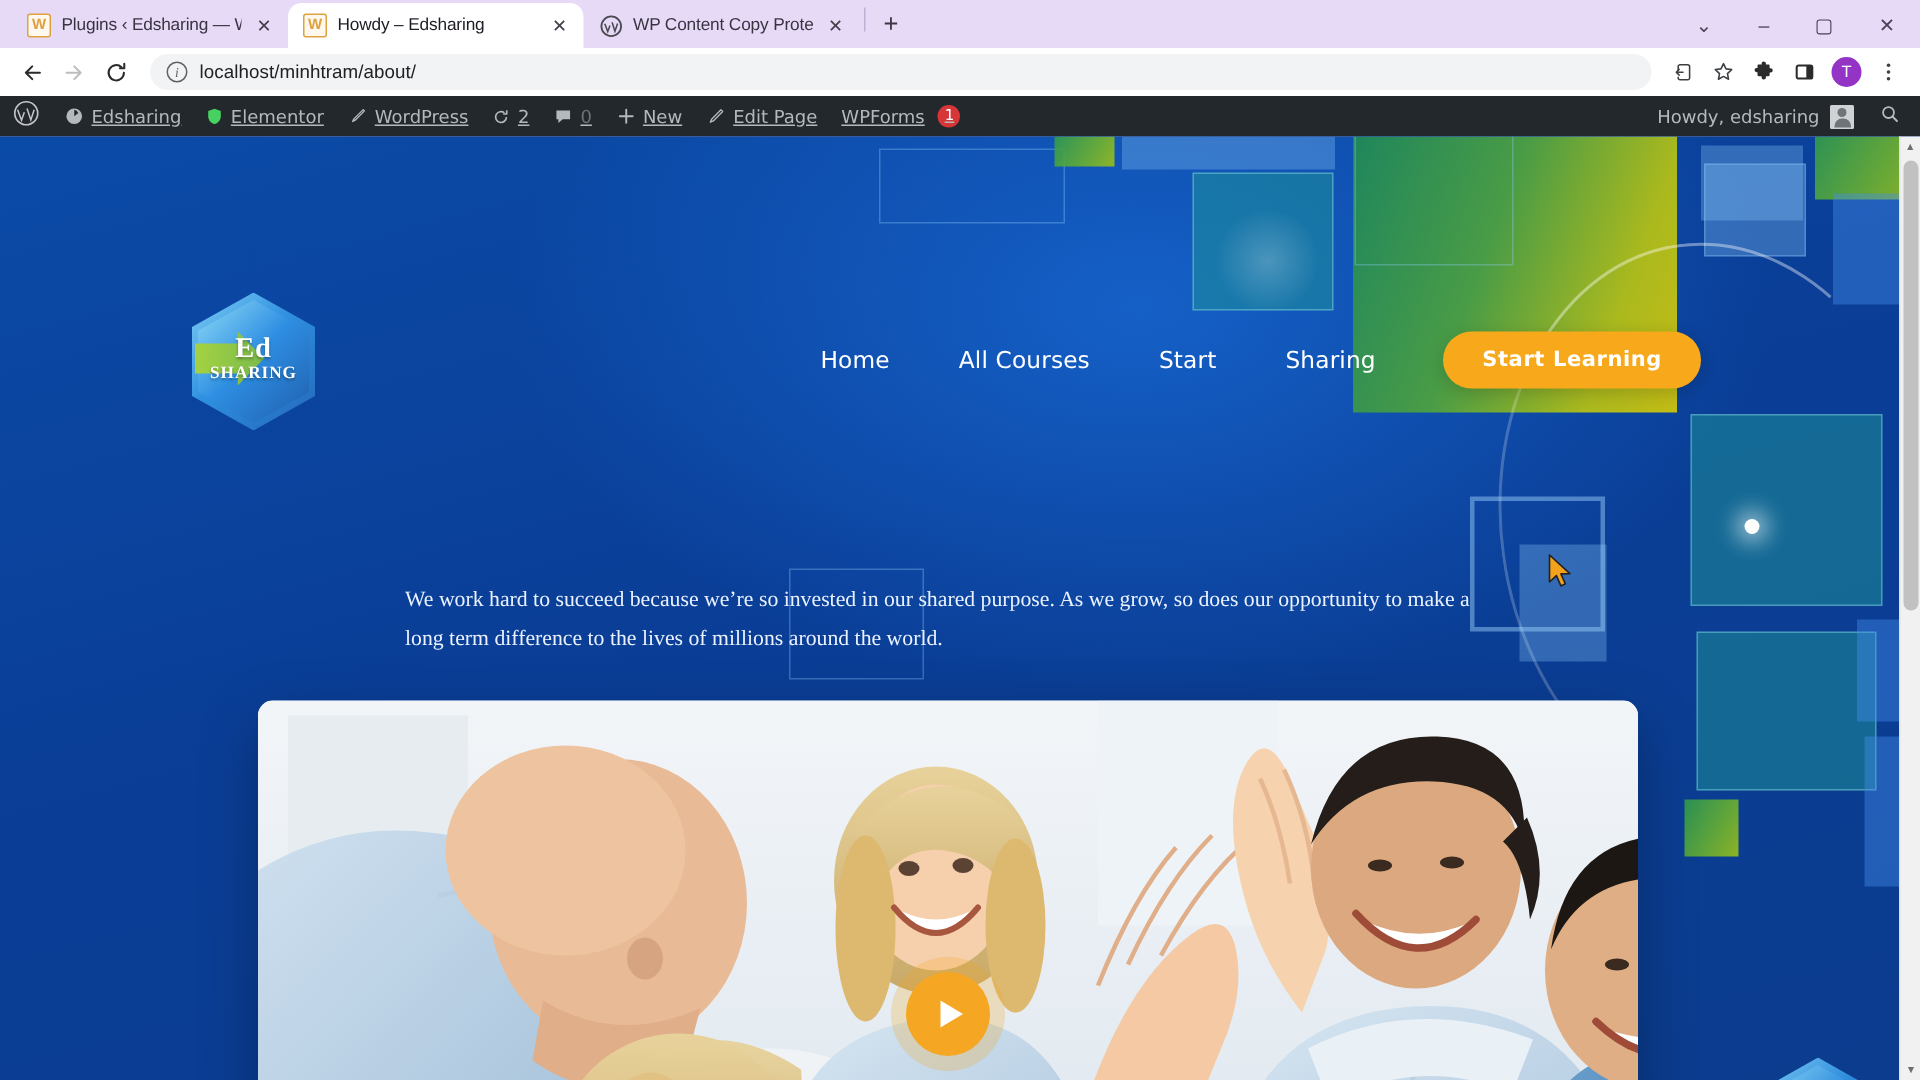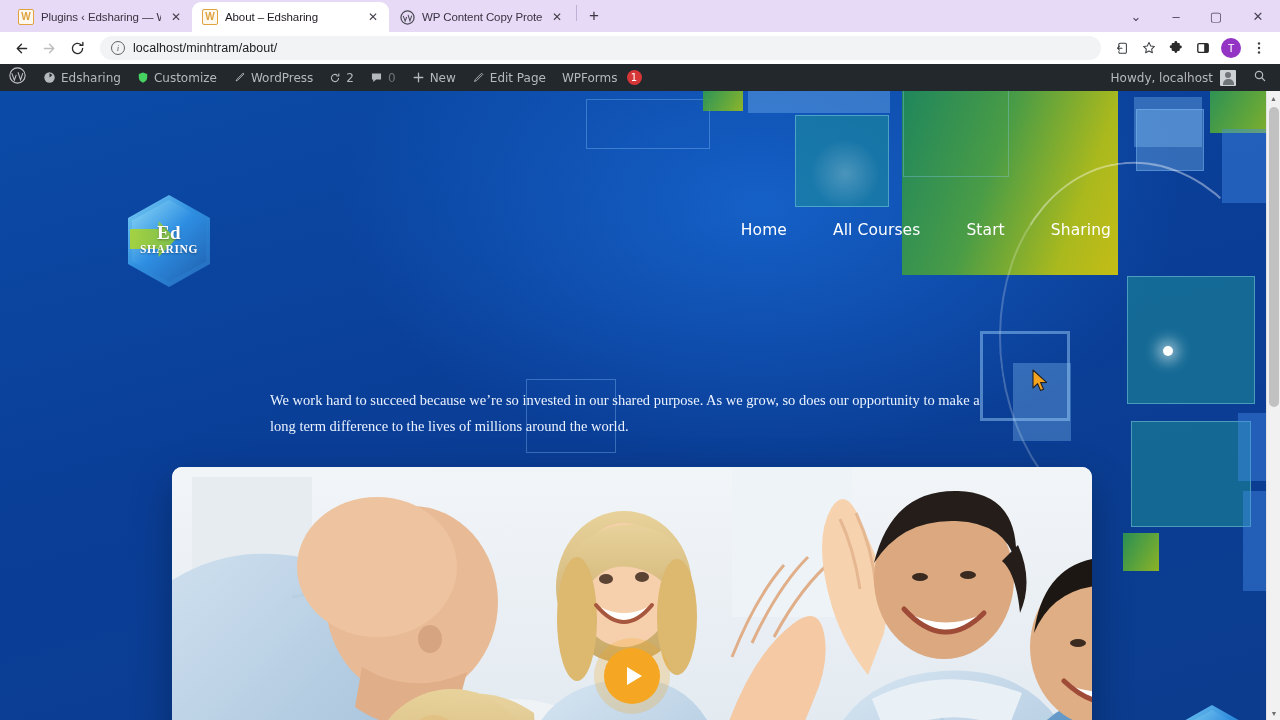--- a/index.html
+++ b/index.html
@@ -93,21 +93,21 @@
   }
 
   
   .adminbar {
     height: 27px; background: #23282d; display: flex; align-items: center;
     color: #b4b9be; font-size: 12px; position: relative;
     font-family: "DejaVu Sans", sans-serif;
   }
   .ab-item {
     display: flex; align-items: center; gap: 5px; padding: 0 8px;
-    height: 27px; white-space: nowrap;
+    height: 27px; white-space: nowrap; text-decoration: underline;
   }
   .ab-item:first-child { padding-left: 8px; }
   .ab-ico {
     font-size: 13px; line-height: 1; display: inline-flex;
     align-items: center; justify-content: center;
   }
   .ab-wplogo { font-size: 16px; color: #c3c4c7; padding: 0 9px; }
   .ab-count-zero { color: #6d7276; }
   .ab-badge {
     background: #d63638; color: #fff; border-radius: 50%;
@@ -288,21 +288,21 @@
   <div class="tabstrip">
 
     <div class="tab inactive">
       <span class="tab-favicon fav-wp-orange">W</span>
       <span class="tab-title">Plugins ‹ Edsharing — WordPress</span>
       <span class="tab-close">✕</span>
     </div>
 
     <div class="tab active">
       <span class="tab-favicon fav-wp-orange">W</span>
-      <span class="tab-title">About – Edsharing</span>
+      <span class="tab-title">Howdy – Edsharing</span>
       <span class="tab-close">✕</span>
     </div>
 
     <div class="tab inactive">
       <span class="tab-favicon fav-wp-grey">
         <svg width="15" height="15" viewBox="0 0 16 16" aria-hidden="true">
           <circle cx="8" cy="8" r="7" fill="none" stroke="#4a4a52" stroke-width="1.3"></circle>
           <path d="M3.4 6.2l2.1 5.6 1.6-4.3M8.6 5.2l2 6.4 1.9-5.6" fill="none" stroke="#4a4a52" stroke-width="1.1"></path>
         </svg>
       </span>
@@ -395,21 +395,21 @@
       </span>
       <span>Edsharing</span>
     </div>
 
     <div class="ab-item">
       <span class="ab-ico">
         <svg width="12" height="13" viewBox="0 0 20 20">
             <path d="M10 1.6l7 2.6v6c0 4.1-2.9 7.4-7 8.4-4.1-1-7-4.3-7-8.4v-6z" fill="#46d160"></path>
           </svg>
       </span>
-      <span>Customize</span>
+      <span>Elementor</span>
     </div>
 
     <div class="ab-item">
       <span class="ab-ico">
         <svg width="13" height="13" viewBox="0 0 20 20">
             <path d="M15.6 3.2l1.3 1.3L7.4 14 4.8 15.3l1.3-2.6z" fill="none" stroke="#b4b9be" stroke-width="1.4" stroke-linejoin="round"></path>
           </svg>
       </span>
       <span>WordPress</span>
     </div>
@@ -452,21 +452,21 @@
     </div>
 
 
     <div class="ab-item">
       <span>WPForms</span>
       <span class="ab-badge">1</span>
     </div>
 
     <div class="ab-right">
       <div class="ab-howdy">
-        <span>Howdy, localhost</span>
+        <span>Howdy, edsharing</span>
         <span class="ab-avatar"></span>
       </div>
       <div class="ab-search">
         <svg width="14" height="14" viewBox="0 0 20 20">
             <circle cx="8.6" cy="8.6" r="5.2" fill="none" stroke="#b4b9be" stroke-width="1.7"></circle>
             <path d="M12.6 12.6l4 4" stroke="#b4b9be" stroke-width="1.9" stroke-linecap="round"></path>
           </svg>
       </div>
     </div>
   </div>
@@ -510,20 +510,21 @@
               <div class="hex-sharing">SHARING</div>
             </div>
           </div>
         </div>
 
         <div class="nav">
           <a href="#">Home</a>
           <a href="#">All Courses</a>
           <a href="#">Start</a>
           <a href="#">Sharing</a>
+          <div class="cta">Start Learning</div>
         </div>
       </div>
 
       <div class="hero-sub">We work hard to succeed because we’re so invested in our shared purpose. As we grow, so does our opportunity to make a long term difference to the lives of millions around the world.</div>
 
       <div class="hero-photo">
         <svg class="hp-svg" viewBox="0 0 920 352" preserveAspectRatio="none" aria-hidden="true">
           <defs>
             <linearGradient id="bgph" x1="0" y1="0" x2="0" y2="1">
               <stop offset="0%" stop-color="#f2f5f8"></stop>

